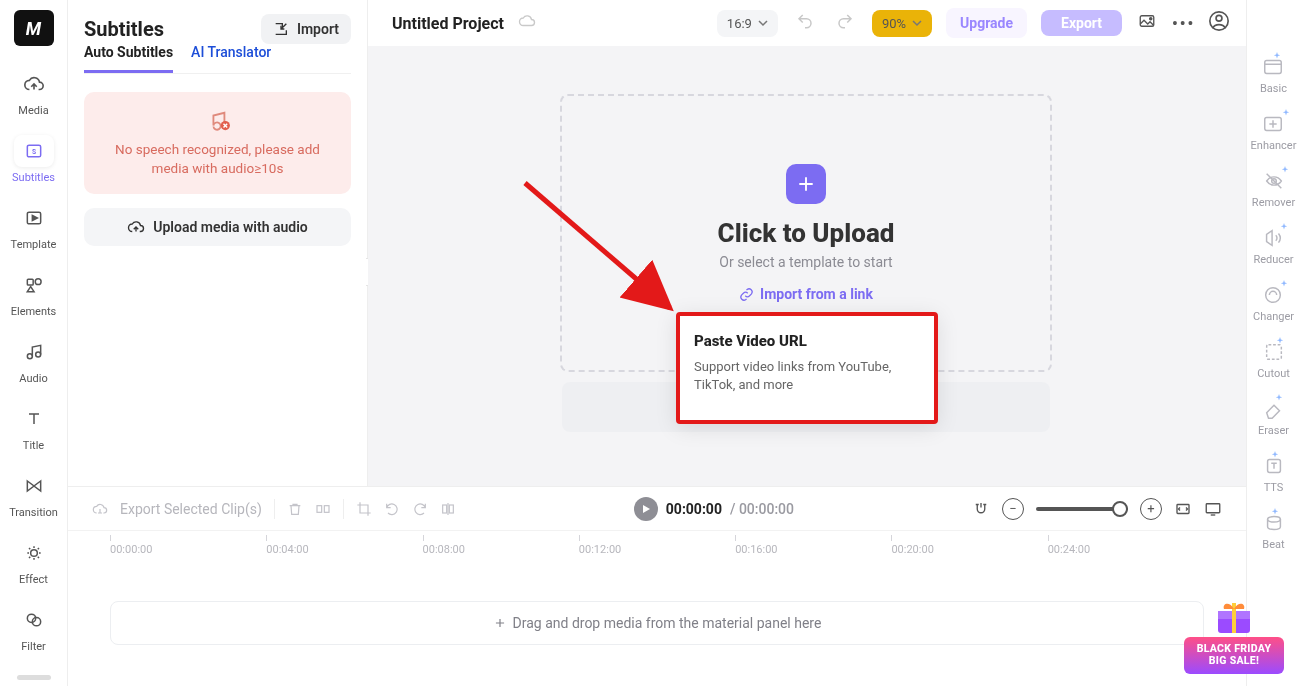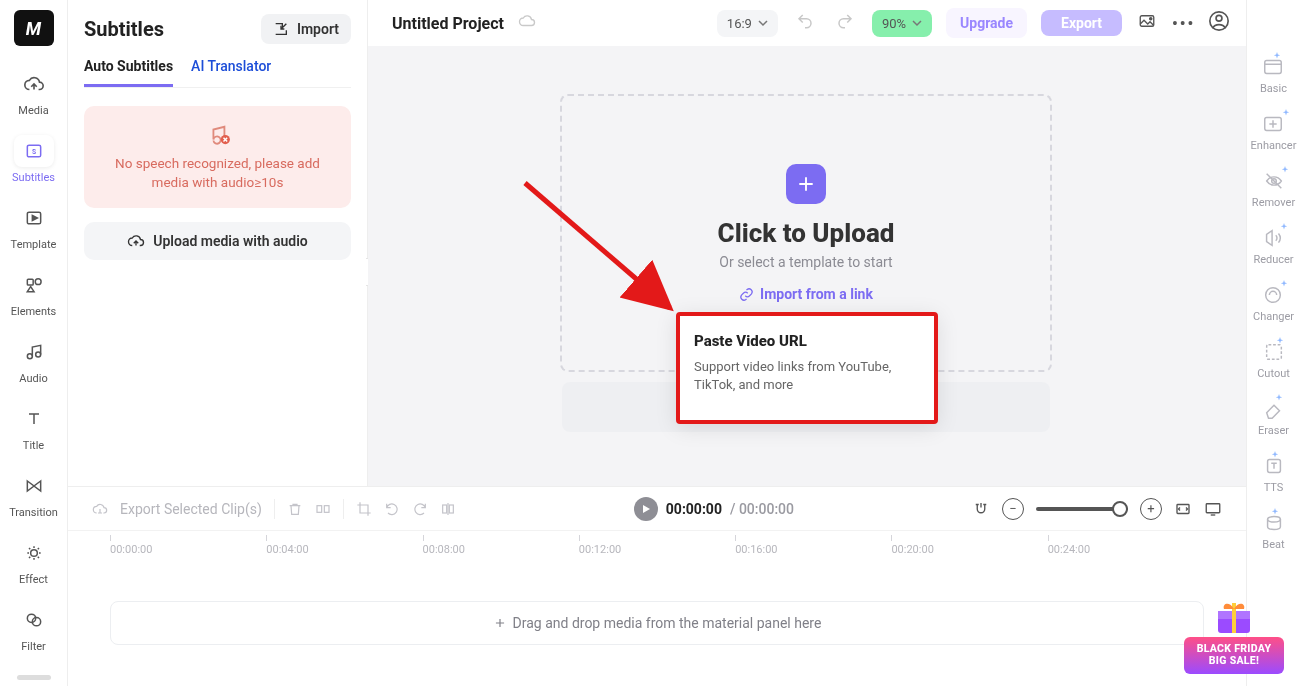--- a/index.html
+++ b/index.html
@@ -12,39 +12,39 @@
   .rail-item.active { color:#7c6cf2; }
   .rail-item.active .rail-ico { background:#fff; border-radius:8px; box-shadow:0 1px 4px rgba(0,0,0,.08); }
   .rail-ico { width:40px; height:32px; display:flex; align-items:center; justify-content:center; }
   .rail-handle { width:34px; height:5px; background:#ddd; border-radius:3px; margin-top:4px; }
 
   
   .panel { position:absolute; left:68px; top:0; width:300px; height:686px; background:#fff; border-right:1px solid #eee; padding:14px 16px 0; }
   .panel-head { display:flex; align-items:center; justify-content:space-between; }
   .panel-title { font-size:20px; font-weight:700; color:#222; }
   .import-btn { display:flex; align-items:center; gap:8px; background:#f1f2f4; border-radius:8px; padding:7px 12px; font-size:14px; font-weight:600; color:#333; cursor:pointer; }
-  .tabs { display:flex; gap:18px; margin-top:14px; border-bottom:1px solid #f0f0f0; }
+  .tabs { display:flex; gap:18px; margin-top:0; border-bottom:1px solid #f0f0f0; }
   .tab { font-size:14px; font-weight:700; color:#1d4ed8; padding-bottom:10px; cursor:pointer; }
   .tab.active { color:#222; border-bottom:3px solid #7c6cf2; }
   .alert { margin-top:18px; background:#fdeceb; border-radius:10px; padding:18px 14px 16px; text-align:center; }
   .alert-ico { display:flex; justify-content:center; margin-bottom:8px; }
   .alert-msg { color:#d86b5f; font-size:13.5px; line-height:1.4; }
   .upload-audio { margin-top:14px; background:#f4f5f7; border-radius:10px; padding:10px; display:flex; align-items:center; justify-content:center; gap:8px; font-size:14px; font-weight:600; color:#333; cursor:pointer; }
 
   
   .collapse-tab { position:absolute; left:366px; top:258px; width:10px; height:28px; border:1px solid #e5e5e5; border-left:none; border-radius:0 6px 6px 0; background:#fff; display:flex; align-items:center; justify-content:center; cursor:pointer; font-size:9px; color:#aaa;}
 
   
   .topbar { position:absolute; left:368px; top:0; right:54px; height:46px; display:flex; align-items:center; padding:0 16px 0 24px; gap:14px; background:#fff; }
   .proj-title { font-size:16px; font-weight:700; color:#222; }
   .cloud-ico { color:#c9c9c9; }
   .topbar-spacer { flex:1; }
   .ratio { display:flex; align-items:center; gap:6px; background:#f4f5f7; border-radius:8px; padding:6px 10px; font-size:13px; color:#555; cursor:pointer; }
   .hist { color:#c8c8c8; cursor:pointer; padding:4px; }
-  .zoomp { display:flex; align-items:center; gap:6px; background:#86efac; border-radius:8px; padding:6px 10px; font-size:13px; color:#555; cursor:pointer; }
+  .zoomp { display:flex; align-items:center; gap:6px; background:#eab308; border-radius:8px; padding:6px 10px; font-size:13px; color:#555; cursor:pointer; }
   .upgrade { color:#9a87ff; font-weight:700; padding:7px 14px; background:#f8f5ff; border-radius:8px; cursor:pointer; font-size:14px; }
   .export { background:#c6bcff; color:#fff; font-weight:700; border-radius:8px; padding:5px 20px; cursor:pointer; font-size:14px; }
   .top-ico { color:#555; cursor:pointer; width:22px; text-align:center; }
 
   
   .canvas-wrap { position:absolute; left:368px; top:46px; width:878px; height:440px; background:#f4f4f6; }
   .drop { position:absolute; left:192px; top:48px; width:492px; height:278px; border:2px dashed #d7d7de; border-radius:8px; display:flex; flex-direction:column; align-items:center; padding-top:68px; }
   .plus-btn { width:40px; height:40px; background:#7c6cf2; border-radius:10px; display:flex; align-items:center; justify-content:center; color:#fff; font-size:22px; margin-bottom:14px; cursor:pointer;}
   .drop h2 { font-size:26px; font-weight:800; color:#333; margin-bottom:6px; }
   .drop-sub { font-size:14px; color:#8b8b93; margin-bottom:16px; }

